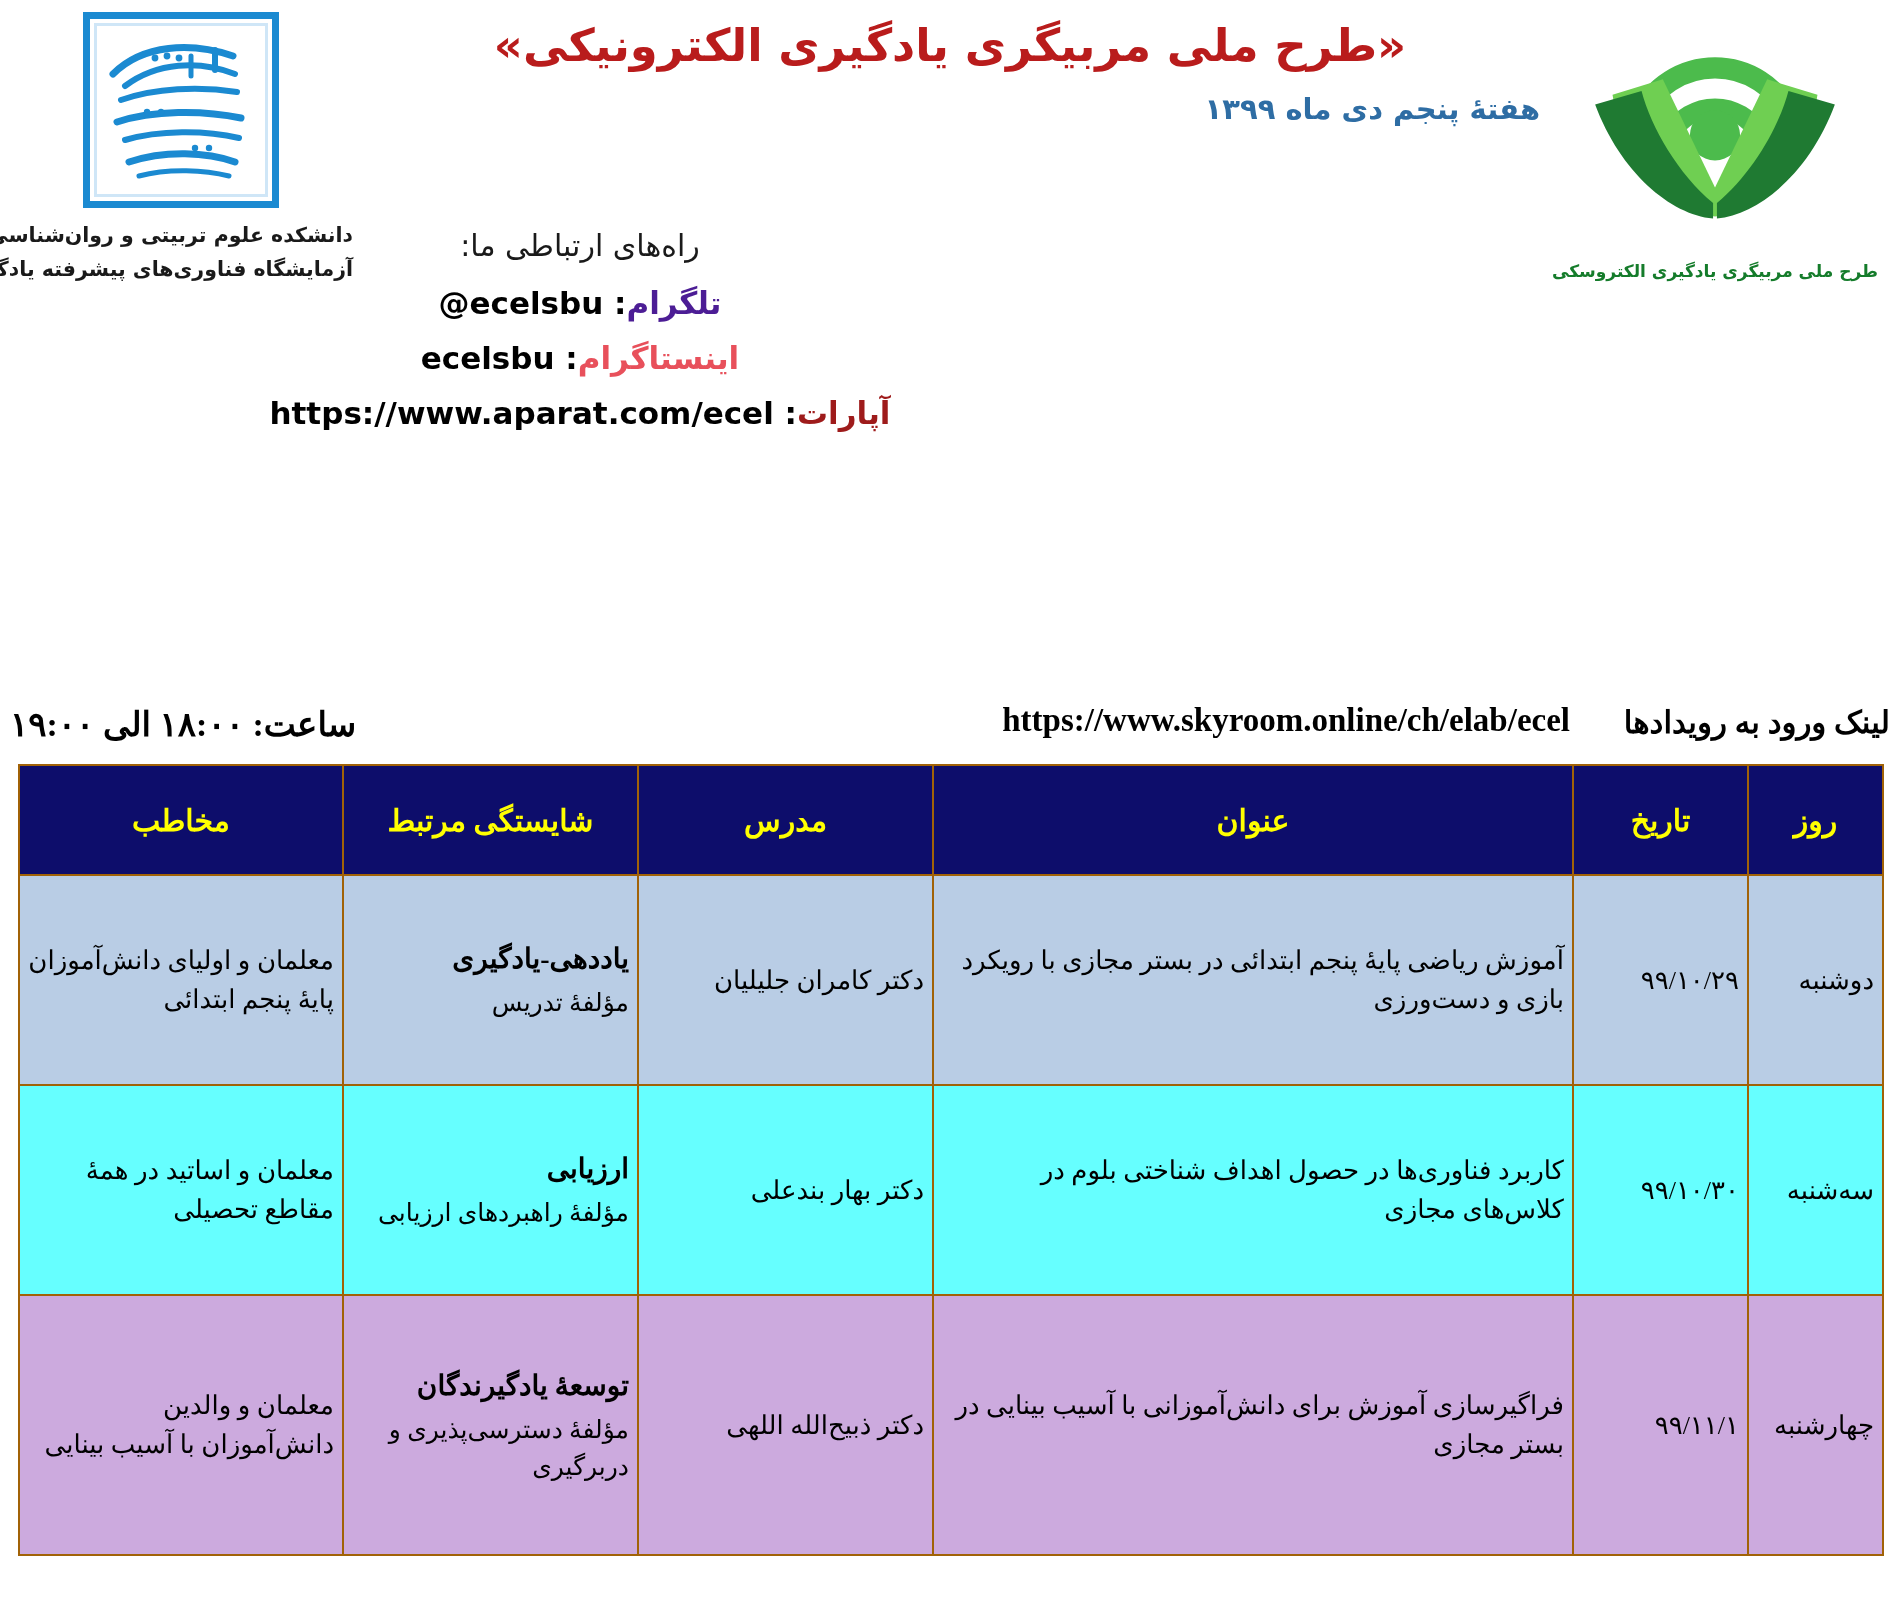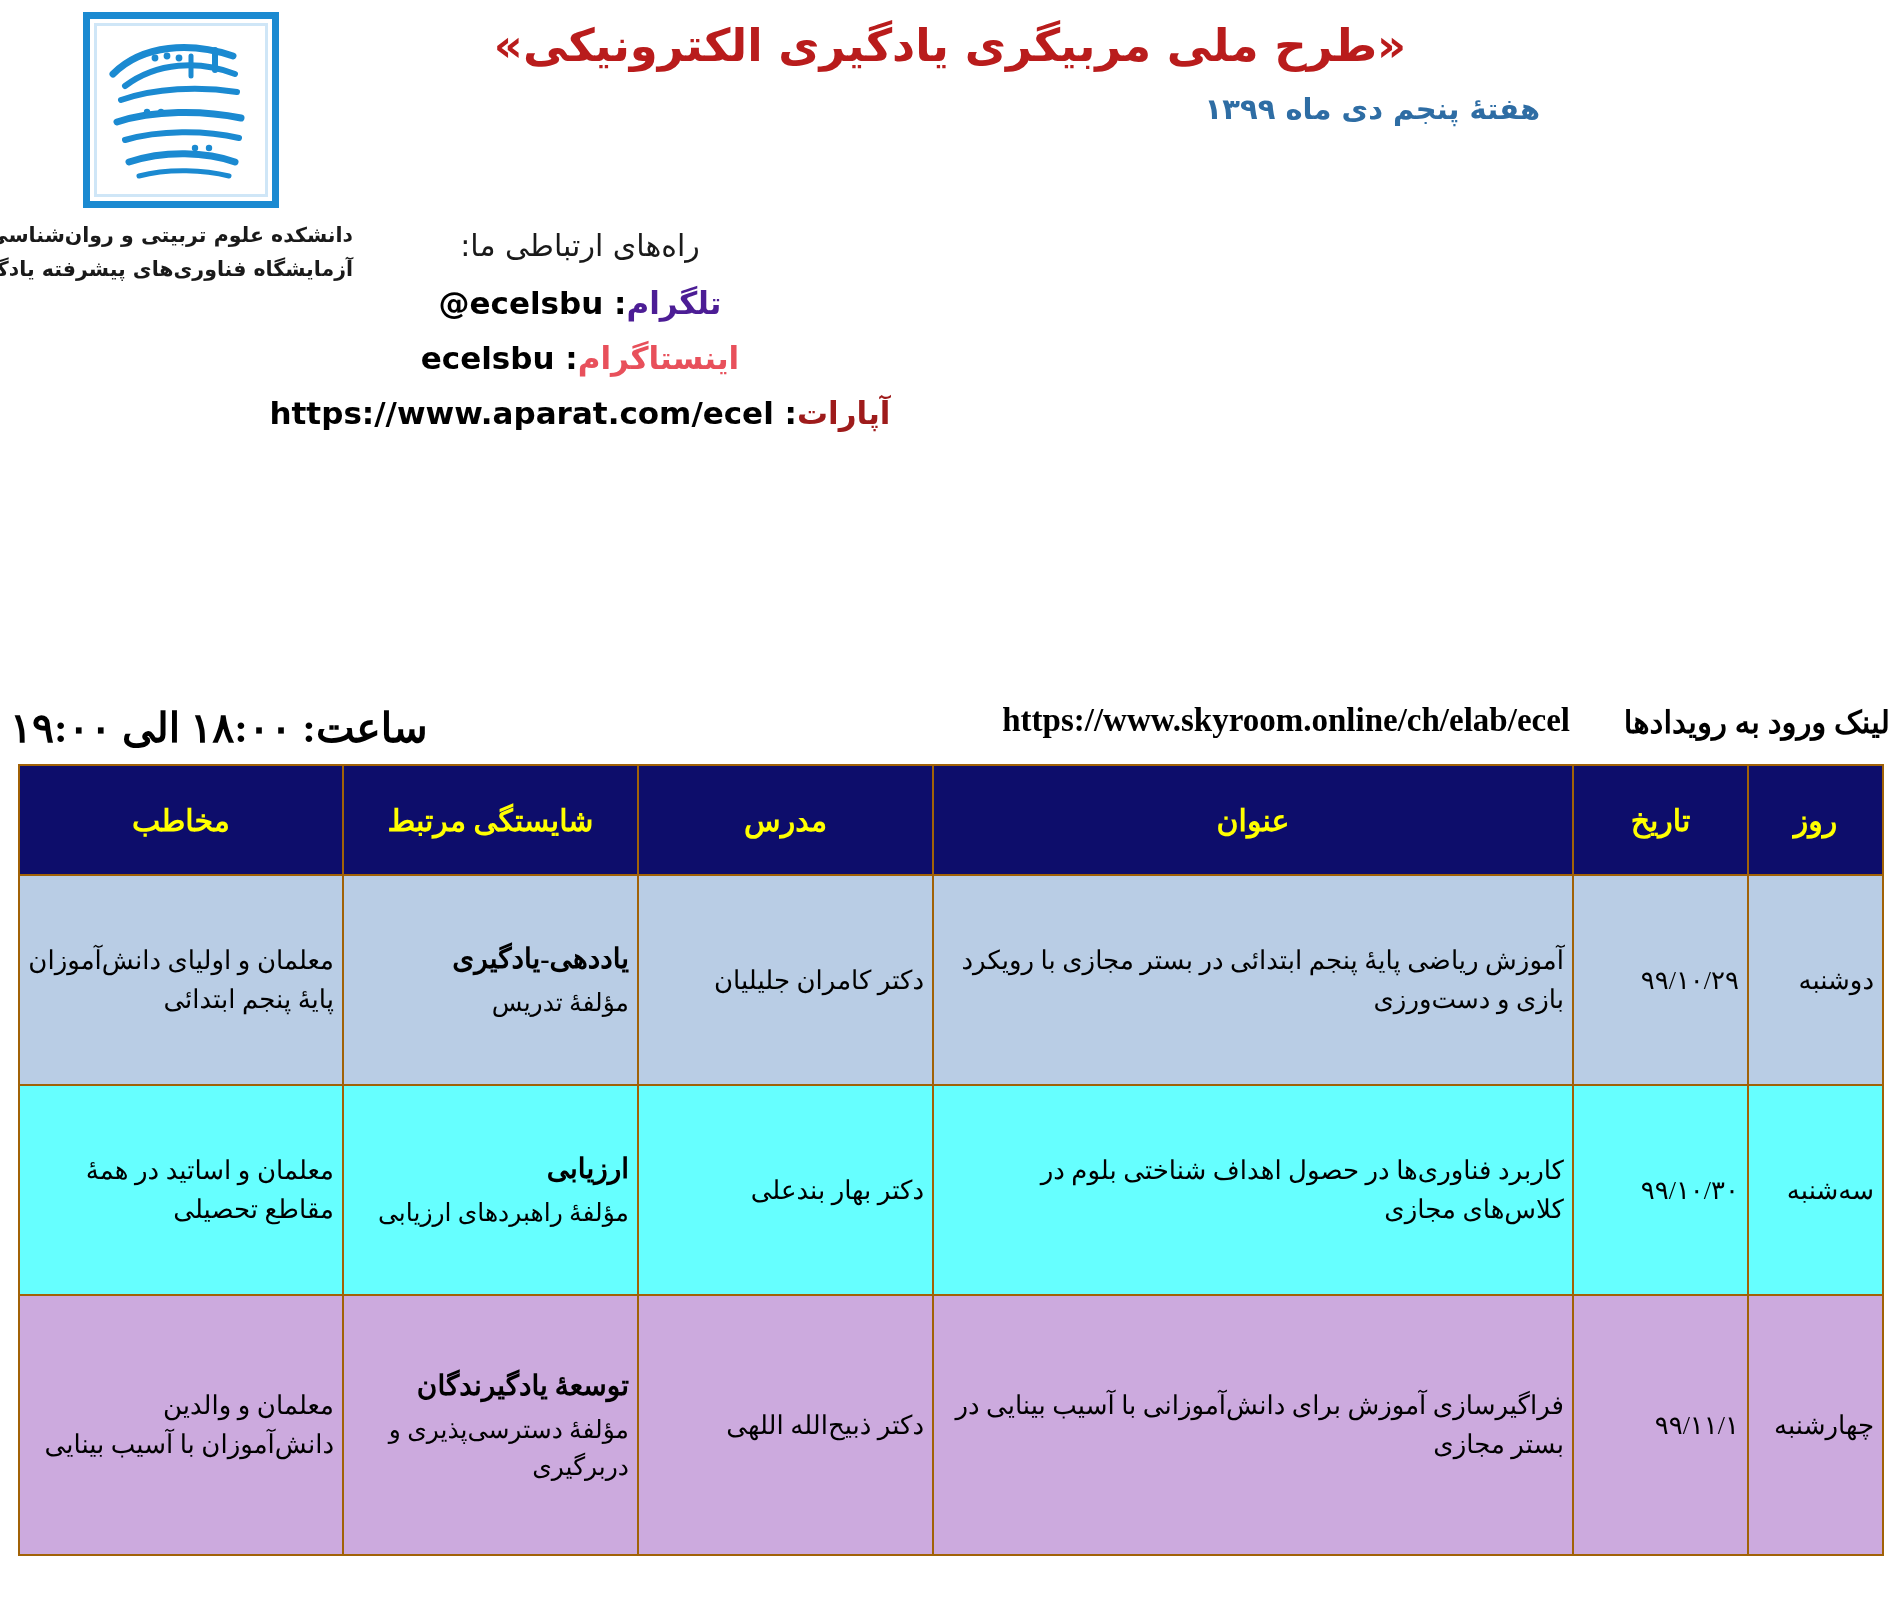--- a/index.html
+++ b/index.html
@@ -162,21 +162,21 @@
     font-weight: bold;
     font-family: "Liberation Serif", "DejaVu Serif", serif;
     color: #000;
     direction: ltr;
     white-space: nowrap;
   }
   .link-time-left {
     position: absolute;
     left: 10px;
     top: 4px;
-    font-size: 41px;
+    font-size: 34px;
     font-weight: bold;
     font-family: "Liberation Serif", "DejaVu Serif", serif;
     color: #000;
     white-space: nowrap;
     direction: rtl;
   }
 
   
   .schedule-table {
     position: absolute;
@@ -261,20 +261,36 @@
     </div>
     <div class="sbu-caption">دانشکده علوم تربیتی و روان‌شناسی</div>
     <div class="sbu-caption" style="margin-top:2px">آزمایشگاه فناوری‌های پیشرفته یادگیری</div>
   </div>
 
   <div class="title-block">
     <div class="main-title">«طرح ملی مربیگری یادگیری الکترونیکی»</div>
     <div class="sub-title">هفتهٔ پنجم دی ماه ۱۳۹۹</div>
   </div>
 
+  <div class="ecel-block">
+    <svg viewBox="0 0 300 250" width="290" height="245" aria-hidden="true">
+      <g fill="none" stroke="#4cbb4c" stroke-linecap="round">
+        <path d="M72 108 A86 86 0 0 1 228 108" stroke-width="22"></path>
+        <path d="M106 124 A52 52 0 0 1 194 124" stroke-width="20"></path>
+      </g>
+      <circle cx="150" cy="128" r="26" fill="#4cbb4c"></circle>
+
+      <path d="M44 86 L96 70 L150 182 L150 212 C116 208, 72 170, 50 122 Z" fill="#6fcf52"></path>
+      <path d="M256 86 L204 70 L150 182 L150 212 C184 208, 228 170, 250 122 Z" fill="#6fcf52"></path>
+
+      <path d="M26 96 L74 82 C84 120, 112 168, 148 198 L148 214 C104 210, 52 166, 26 96 Z" fill="#1f7a32"></path>
+      <path d="M274 96 L226 82 C216 120, 188 168, 152 198 L152 214 C196 210, 248 166, 274 96 Z" fill="#1f7a32"></path>
+    </svg>
+    <div class="ecel-caption">طرح ملی مربیگری یادگیری الکتروسکی</div>
+  </div>
 </div>
 
 <div class="contact-block">
   <div class="contact-heading">راه‌های ارتباطی ما:</div>
 
   <div class="contact-row">
     <span class="contact-label telegram">تلگرام</span><span>: </span><span class="contact-value">@ecelsbu</span>
   </div>
 
   <div class="contact-row">

